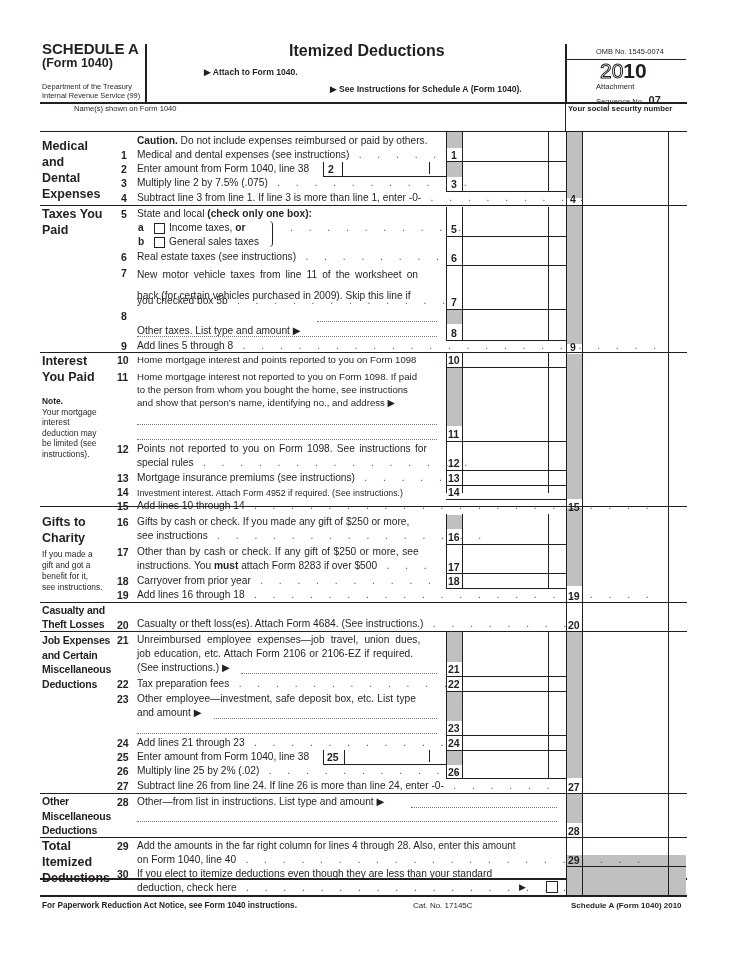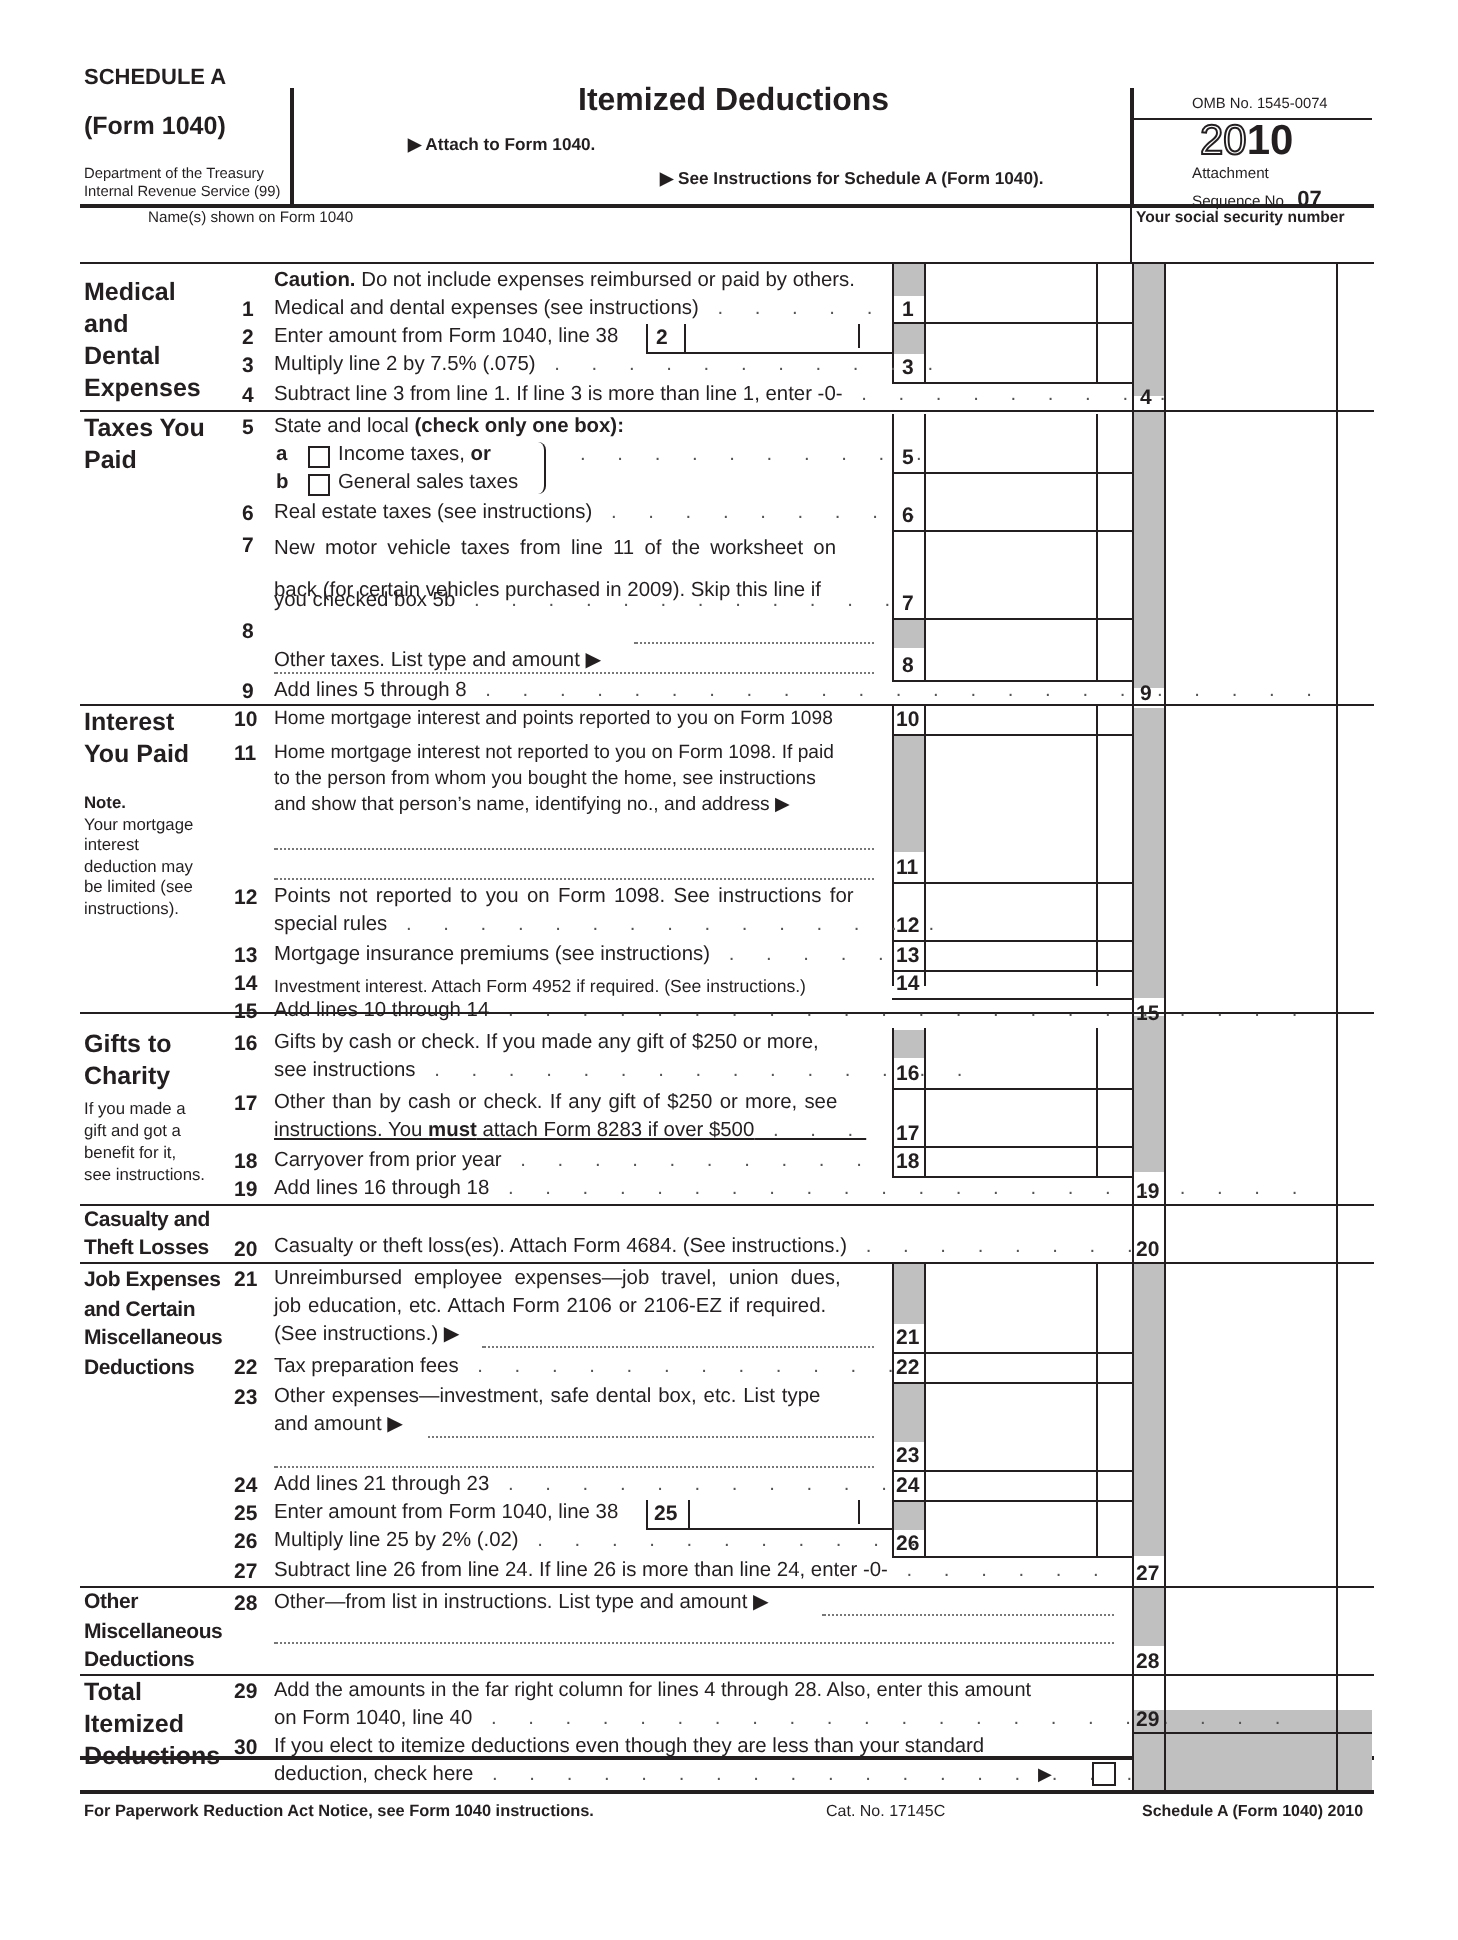--- a/index.html
+++ b/index.html
@@ -17,21 +17,21 @@
   .secn{position:absolute;font-weight:bold;font-size:10.5px;line-height:13.5px;white-space:nowrap;font-family:"Liberation Sans",sans-serif;letter-spacing:-0.2px;}
   .note{position:absolute;font-size:8.4px;line-height:10.5px;white-space:nowrap;}
   .box{position:absolute;width:9px;height:9px;border:1px solid #231f20;background:#fff;}
   .dots{color:#555;letter-spacing:6.5px;}
   .inp{position:absolute;background:transparent;border:0;}
   .rnum{position:absolute;font-size:10.5px;font-weight:bold;line-height:12px;}
 </style>
 </head>
 <body>
 
-<div class="t b" style="left:42px;top:32px;font-size:11px;line-height:14px;text-align:center;">SCHEDULE A</div>
+<div class="t b" style="left:42px;top:42px;font-size:15px;line-height:14px;text-align:center;">SCHEDULE A</div>
 <div class="t b" style="left:42px;top:56px;font-size:12.5px;line-height:14px;">(Form 1040)</div>
 <div class="t" style="left:42px;top:82px;font-size:7.4px;line-height:9px;">Department of the Treasury</div>
 <div class="t" style="left:42px;top:91px;font-size:7.4px;line-height:9px;">Internal Revenue Service (99)</div>
 <div class="vl" style="left:145px;top:44px;height:58px;border-left-width:2px;"></div>
 
 <div class="t b" style="left:289px;top:42px;font-size:16px;line-height:18px;">Itemized Deductions</div>
 <div class="t b" style="left:204px;top:66px;font-size:8.6px;">▶ Attach to Form 1040.</div>
 <div class="t b" style="left:330px;top:83px;font-size:8.6px;">▶ See Instructions for Schedule A (Form 1040).</div>
 
 <div class="vl" style="left:565px;top:44px;height:58px;border-left-width:2px;"></div>
@@ -275,21 +275,21 @@
 <input class="inp" style="left: 584px; top: 500px; width: 82px; height: 12px;">
 
 <div class="num" style="left:117px;top:516px;">16</div>
 <div class="t" style="left:137px;top:516px;">Gifts by cash or check. If you made any gift of $250 or more,</div>
 <div class="t" style="left:137px;top:530px;"><span>see instructions</span><span class="dots"> . . . . . . . . . . . . . . .</span></div>
 <div class="rnum" style="left:448px;top:531px;">16</div>
 <input class="inp" style="left: 464px; top: 515px; width: 82px; height: 28px;">
 
 <div class="num" style="left:117px;top:546px;">17</div>
 <div class="t" style="left:137px;top:546px;word-spacing:0.8px;">Other than by cash or check. If any gift of $250 or more, see</div>
-<div class="t" style="left:137px;top:560px;text-decoration:underline;"><span>instructions. You </span><span class="b">must</span><span> attach Form 8283 if over $500</span><span class="dots"> . . .</span></div>
+<div class="t" style="left:137px;top:560px;"><span>instructions. You </span><span class="b">must</span><span> attach Form 8283 if over $500</span><span class="dots"> . . .</span></div>
 <div class="rnum" style="left:448px;top:561px;">17</div>
 <input class="inp" style="left: 464px; top: 545px; width: 82px; height: 27px;">
 
 <div class="num" style="left:117px;top:575px;">18</div>
 <div class="t" style="left:137px;top:575px;"><span>Carryover from prior year</span><span class="dots"> . . . . . . . . . .</span></div>
 <div class="rnum" style="left:448px;top:575px;">18</div>
 <input class="inp" style="left: 464px; top: 575px; width: 82px; height: 12px;">
 
 <div class="num" style="left:117px;top:589px;">19</div>
 <div class="t" style="left:137px;top:589px;"><span>Add lines 16 through 18</span><span class="dots"> . . . . . . . . . . . . . . . . . . . . . .</span></div>
@@ -309,21 +309,21 @@
 <input class="inp" style="left: 242px; top: 661px; width: 194px; height: 12px;">
 <div class="rnum" style="left:448px;top:663px;">21</div>
 <input class="inp" style="left: 464px; top: 633px; width: 82px; height: 42px;">
 
 <div class="num" style="left:117px;top:678px;">22</div>
 <div class="t" style="left:137px;top:678px;"><span>Tax preparation fees</span><span class="dots"> . . . . . . . . . . . .</span></div>
 <div class="rnum" style="left:448px;top:678px;">22</div>
 <input class="inp" style="left: 464px; top: 678px; width: 82px; height: 12px;">
 
 <div class="num" style="left:117px;top:693px;">23</div>
-<div class="t" style="left:137px;top:693px;word-spacing:0.6px;">Other expenses—investment, safe dental box, etc. List type</div>
+<div class="t" style="left:137px;top:693px;word-spacing:0.6px;">Other employee—investment, safe deposit box, etc. List type</div>
 <div class="t" style="left:137px;top:707px;">and amount ▶</div>
 <div class="dot" style="left:214px;top:718px;width:223px;"></div>
 <div class="dot" style="left:137px;top:733px;width:300px;"></div>
 <input class="inp" style="left: 215px; top: 706px; width: 221px; height: 12px;">
 <div class="rnum" style="left:448px;top:722px;">23</div>
 <input class="inp" style="left: 464px; top: 692px; width: 82px; height: 42px;">
 
 <div class="num" style="left:117px;top:737px;">24</div>
 <div class="t" style="left:137px;top:737px;"><span>Add lines 21 through 23</span><span class="dots"> . . . . . . . . . . .</span></div>
 <div class="rnum" style="left:448px;top:737px;">24</div>

